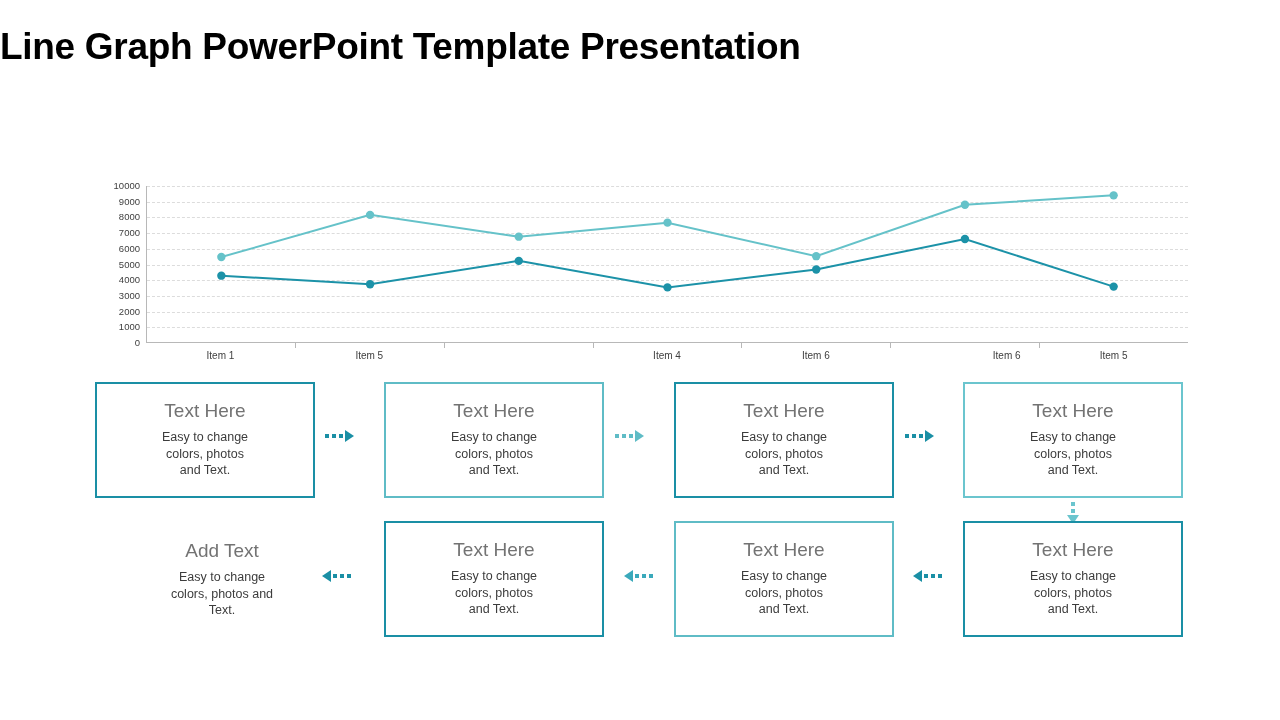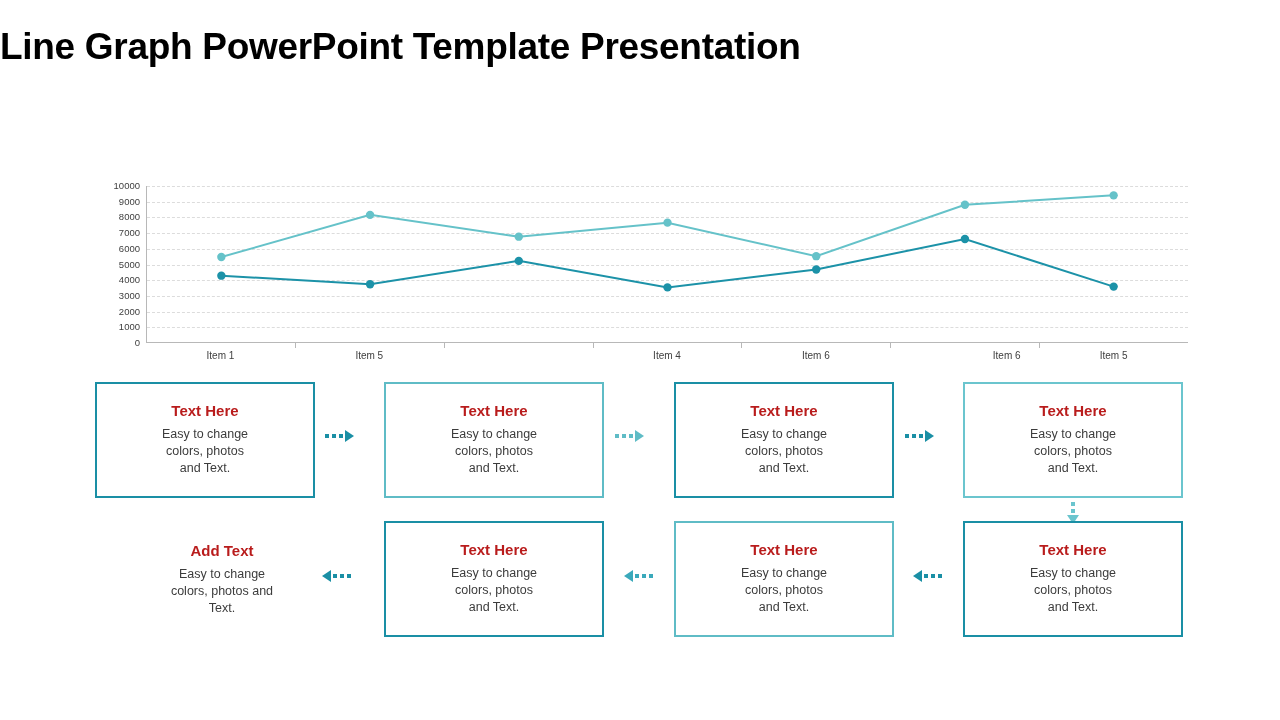--- a/index.html
+++ b/index.html
@@ -106,23 +106,23 @@
     box-sizing: border-box;
     background: #ffffff;
     display: flex;
     flex-direction: column;
     align-items: center;
     justify-content: center;
     text-align: center;
   }
   .flow-box.noborder { border: none !important; }
   .box-title {
-    font-size: 15px;
-    font-weight: bold;
-    color: #b91c1c;
+    font-size: 19px;
+    font-weight: normal;
+    color: #737373;
     margin-bottom: 7px;
     line-height: 1.1;
   }
   .box-body {
     font-size: 12.5px;
     color: #3c3c3c;
     line-height: 1.35;
     padding: 0 10px;
   }
 

